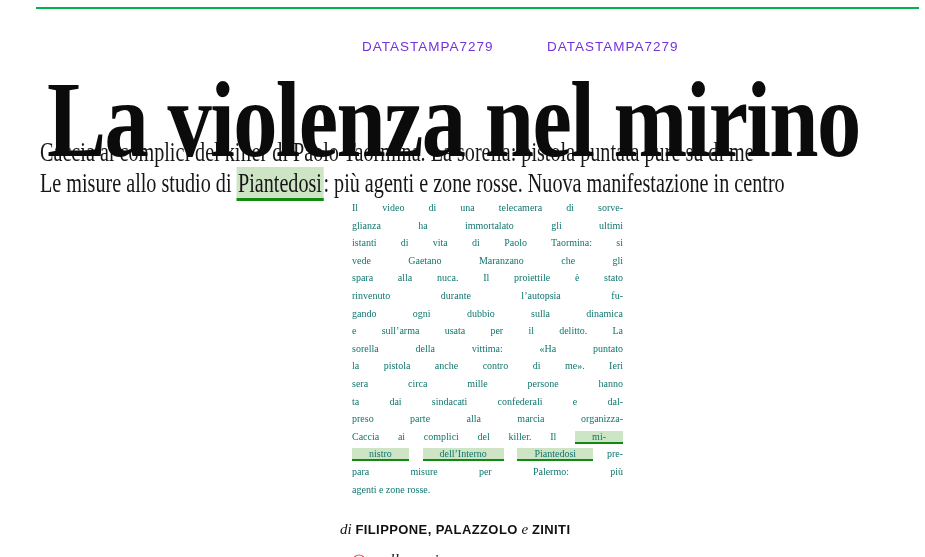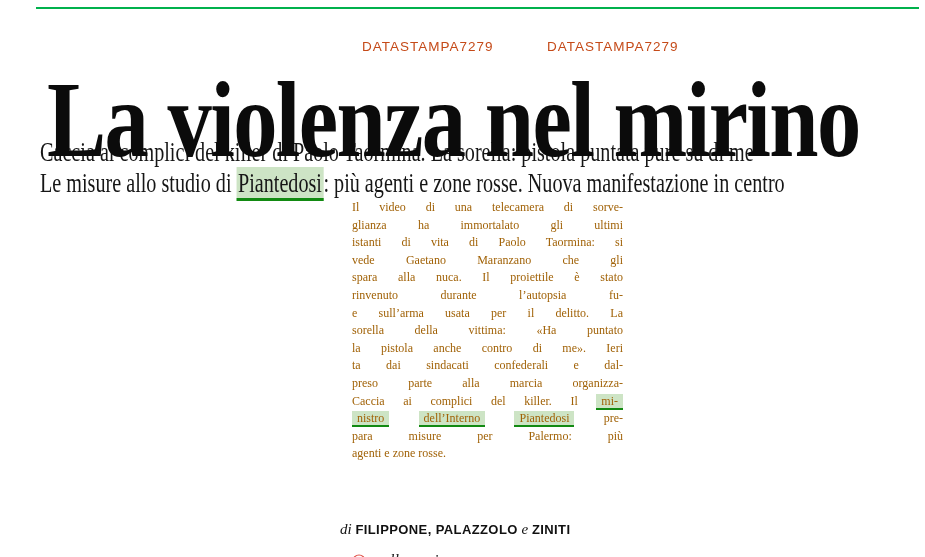--- a/index.html
+++ b/index.html
@@ -10,41 +10,41 @@
   .top-rule{position:absolute;left:36px;top:7px;width:883px;height:2px;background:var(--rule-green,#00b14c);}
   .headline{
     position:absolute;left:47px;top:-6px;z-index:1;
     font-family:"Liberation Serif",serif;font-weight:bold;
     font-size:108px;line-height:1;letter-spacing:-2px;color:#0b0b0b;
     white-space:nowrap;transform:scaleX(0.82);transform-origin:0 0;
   }
   .watermark{
     position:absolute;top:39px;z-index:2;
     font-family:"Liberation Sans",sans-serif;font-size:13.5px;
-    letter-spacing:1px;color:#c2410c;opacity:.95;white-space:nowrap;
+    letter-spacing:1px;color:#6d28d9;opacity:.95;white-space:nowrap;
   }
   .wm1{left:362px;} .wm2{left:547px;}
   .deck{
     position:absolute;left:40px;top:137px;
     font-size:28px;line-height:30.5px;color:#161616;
     white-space:nowrap;transform:scaleX(0.72);transform-origin:0 0;
   }
   .deck-line{height:30.5px;}
   .hl{
     background:var(--hl-bg,#cde4c5);
     border-bottom:3px solid var(--hl-line,#128a12);
     padding:0 2px;
   }
   .article-body{
     position:absolute;left:352px;top:199px;width:271px;
-    font-size:12px;line-height:17.6px;color:#a16207;
+    font-size:10px;line-height:17.6px;color:#0f766e;
   }
   .bline{height:17.6px;overflow:hidden;text-align:justify;text-align-last:justify;}
   .bline.last{text-align-last:left;}
-  .bline .hl{border-bottom-width:2px;padding:0 5px;}
+  .bline .hl{border-bottom-width:2px;padding:0 17px;}
   .byline{position:absolute;left:340px;top:520px;width:271px;white-space:nowrap;color:#111;}
   .seg-it{font:italic 15px "Liberation Serif",serif;}
   .seg-b{font:bold 13px "Liberation Sans",sans-serif;letter-spacing:.4px;}
   .pages-ref{position:absolute;left:352px;top:539px;display:flex;align-items:center;gap:16px;}
   .pages-ref svg{display:block;}
   .pages-label{font:italic 16px "Liberation Serif",serif;color:#222;}
   .pages-numbers{font:bold 13.5px "Liberation Sans",sans-serif;color:#111;letter-spacing:.4px;margin-top:28px;}
 </style>
 </head>
 <body>
@@ -63,23 +63,25 @@
       <div class="deck-line"><span>Le misure allo studio di </span><span class="hl">Piantedosi</span><span>: più agenti e zone rosse. Nuova manifestazione in centro</span></div>
     </div>
 
   <div class="article-body">
       <div class="bline"><span>Il video di una telecamera di sorve-</span></div>
       <div class="bline"><span>glianza ha immortalato gli ultimi</span></div>
       <div class="bline"><span>istanti di vita di Paolo Taormina: si</span></div>
       <div class="bline"><span>vede Gaetano Maranzano che gli</span></div>
       <div class="bline"><span>spara alla nuca. Il proiettile è stato</span></div>
       <div class="bline"><span>rinvenuto durante l’autopsia fu-</span></div>
+      <div class="bline"><span>gando ogni dubbio sulla dinamica</span></div>
       <div class="bline"><span>e sull’arma usata per il delitto. La</span></div>
       <div class="bline"><span>sorella della vittima: «Ha puntato</span></div>
       <div class="bline"><span>la pistola anche contro di me». Ieri</span></div>
+      <div class="bline"><span>sera circa mille persone hanno</span></div>
       <div class="bline"><span>ta dai sindacati confederali e dal-</span></div>
       <div class="bline"><span>preso parte alla marcia organizza-</span></div>
       <div class="bline"><span>Caccia ai complici del killer. Il </span><span class="hl">mi-</span></div>
       <div class="bline"><span class="hl">nistro</span><span> </span><span class="hl">dell’Interno</span><span> </span><span class="hl">Piantedosi</span><span> pre-</span></div>
       <div class="bline"><span>para misure per Palermo: più</span></div>
       <div class="bline last"><span>agenti e zone rosse.</span></div>
     </div>
 
   <div class="byline"><span class="seg-it">di </span><span class="seg-b">FILIPPONE, PALAZZOLO</span><span class="seg-it"> e </span><span class="seg-b">ZINITI</span></div>
 

